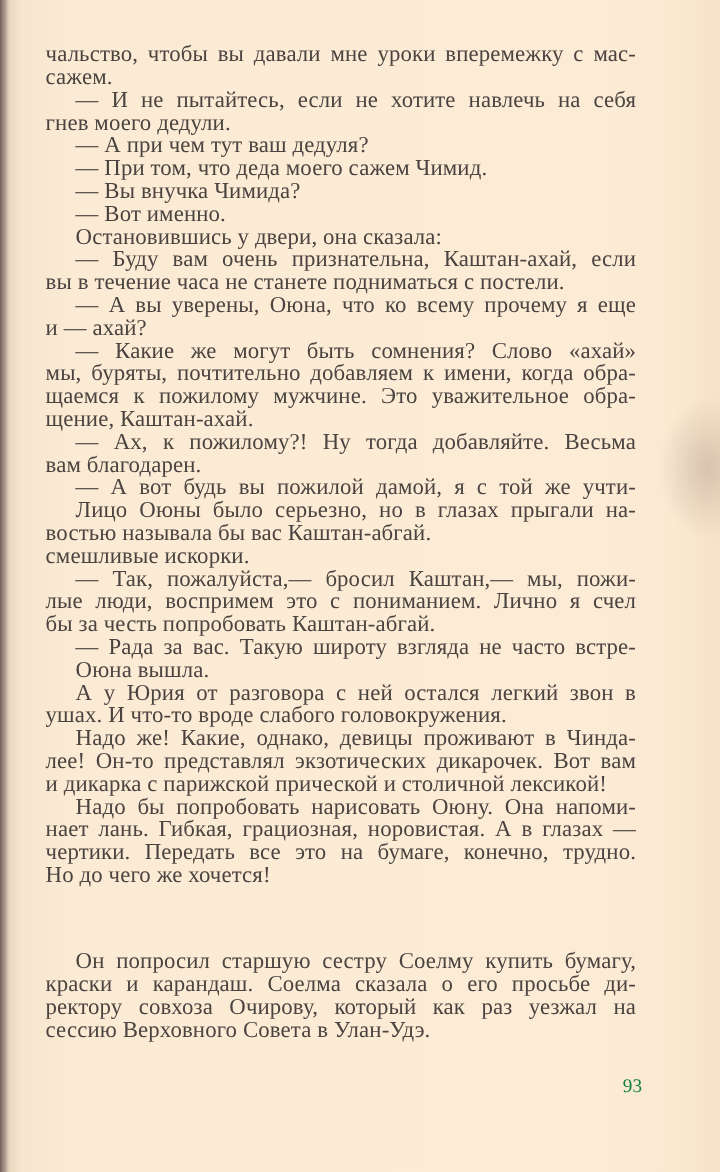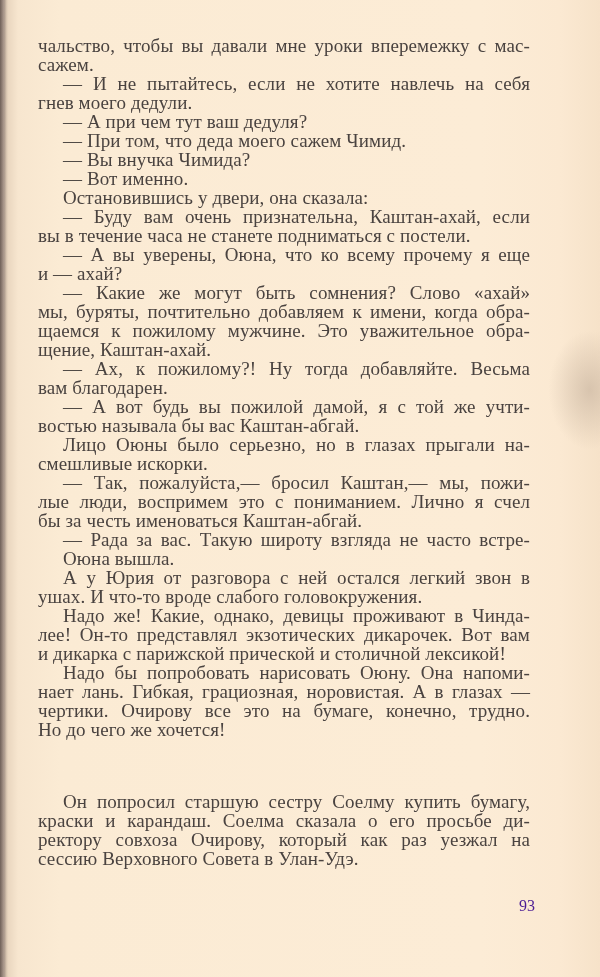--- a/index.html
+++ b/index.html
@@ -24,21 +24,21 @@
   .line {
     height: 19px; line-height: 19px; font-size: 19px;
     white-space: nowrap; text-align: justify; text-align-last: justify;
     letter-spacing: 0.1px;
   }
   .line.last { text-align-last: left; }
   .line.indent { padding-left: 25px; }
   .gap { height: 53px; }
   .pagenum {
     position: absolute; left: 505px; top: 897px; width: 30px;
-    font-size: 16px; text-align: right; color: #4c1d95;
+    font-size: 16px; text-align: right; color: #15803d;
     font-family: "Liberation Serif", serif;
   }
 </style>
 </head>
 <body>
 
 <div class="binding"></div>
 <div class="smudge"></div>
 
 <div class="page">
@@ -56,36 +56,36 @@
       <div class="line last">вы в течение часа не станете подниматься с постели.</div>
       <div class="line indent">— А вы уверены, Оюна, что ко всему прочему я еще</div>
       <div class="line last">и — ахай?</div>
       <div class="line indent">— Какие же могут быть сомнения? Слово «ахай»</div>
       <div class="line">мы, буряты, почтительно добавляем к имени, когда обра-</div>
       <div class="line">щаемся к пожилому мужчине. Это уважительное обра-</div>
       <div class="line last">щение, Каштан-ахай.</div>
       <div class="line indent">— Ах, к пожилому?! Ну тогда добавляйте. Весьма</div>
       <div class="line last">вам благодарен.</div>
       <div class="line indent">— А вот будь вы пожилой дамой, я с той же учти-</div>
+      <div class="line indent">Лицо Оюны было серьезно, но в глазах прыгали на-</div>
       <div class="line last">востью называла бы вас Каштан-абгай.</div>
-      <div class="line indent">Лицо Оюны было серьезно, но в глазах прыгали на-</div>
       <div class="line last">смешливые искорки.</div>
       <div class="line indent">— Так, пожалуйста,— бросил Каштан,— мы, пожи-</div>
       <div class="line">лые люди, воспримем это с пониманием. Лично я счел</div>
-      <div class="line last">бы за честь именоваться Каштан-абгай.</div>
+      <div class="line last">бы за честь попробовать Каштан-абгай.</div>
       <div class="line indent">— Рада за вас. Такую широту взгляда не часто встре-</div>
       <div class="line indent last">Оюна вышла.</div>
       <div class="line indent">А у Юрия от разговора с ней остался легкий звон в</div>
       <div class="line last">ушах. И что-то вроде слабого головокружения.</div>
       <div class="line indent">Надо же! Какие, однако, девицы проживают в Чинда-</div>
       <div class="line">лее! Он-то представлял экзотических дикарочек. Вот вам</div>
       <div class="line last">и дикарка с парижской прической и столичной лексикой!</div>
       <div class="line indent">Надо бы попробовать нарисовать Оюну. Она напоми-</div>
       <div class="line">нает лань. Гибкая, грациозная, норовистая. А в глазах —</div>
-      <div class="line">чертики. Очирову все это на бумаге, конечно, трудно.</div>
+      <div class="line">чертики. Передать все это на бумаге, конечно, трудно.</div>
       <div class="line last">Но до чего же хочется!</div>
     </div>
   <div class="gap"></div>
   <div id="sec2">
       <div class="line indent">Он попросил старшую сестру Соелму купить бумагу,</div>
       <div class="line">краски и карандаш. Соелма сказала о его просьбе ди-</div>
       <div class="line">ректору совхоза Очирову, который как раз уезжал на</div>
       <div class="line last">сессию Верховного Совета в Улан-Удэ.</div>
     </div>
 </div>

